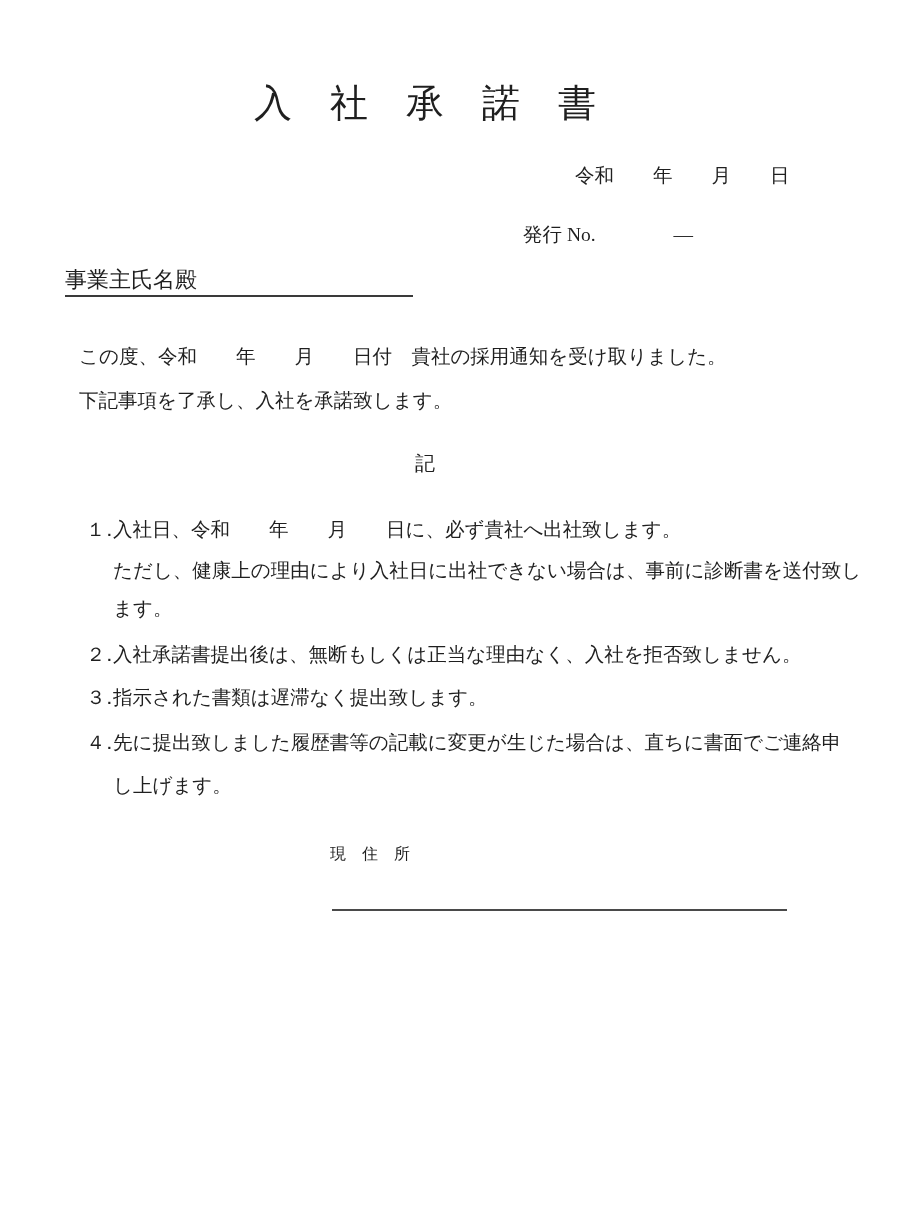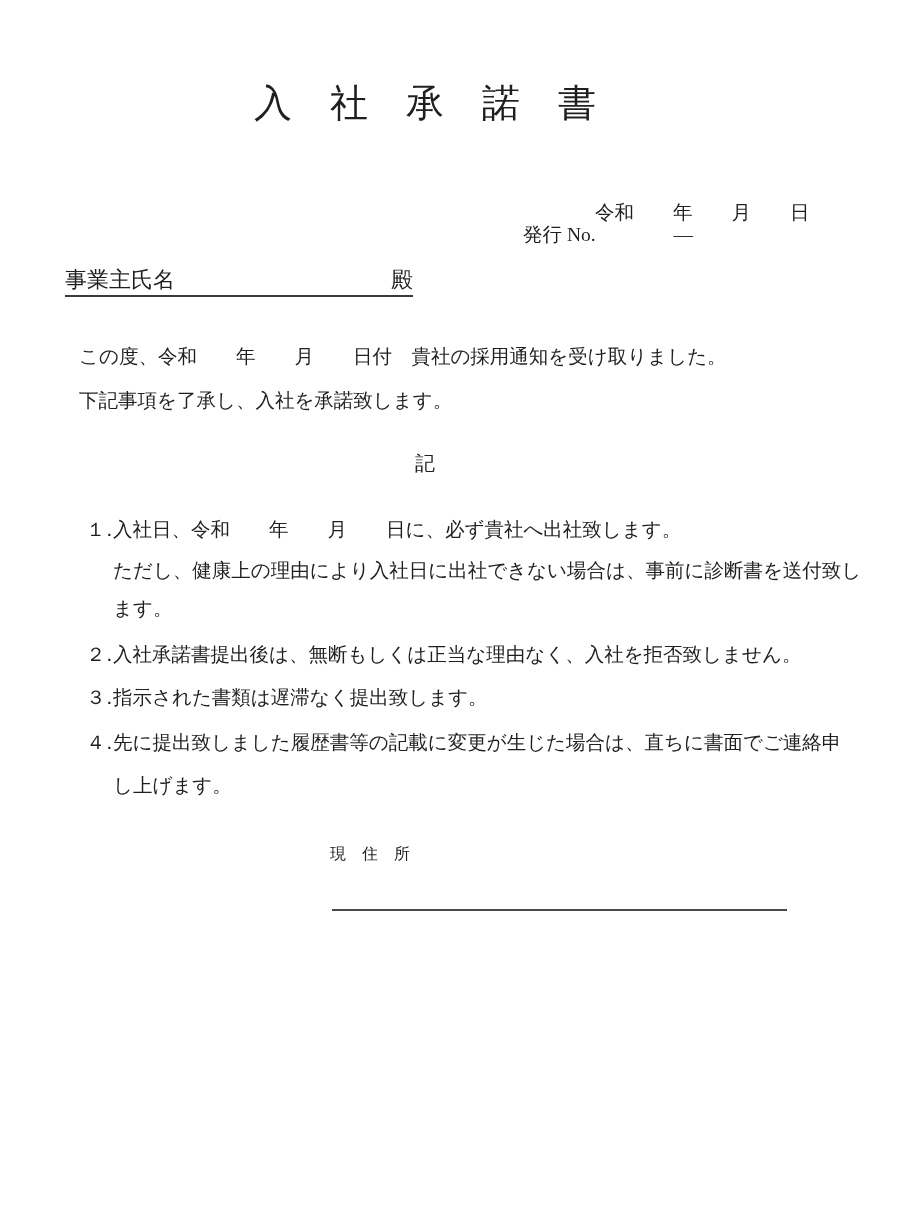--- a/index.html
+++ b/index.html
@@ -12,27 +12,27 @@
     color: #1f1f1f;
     overflow: hidden;
   }
   .abs { position: absolute; line-height: 1; white-space: pre; }
 
   .doc-title {
     left: 65px; width: 720px; top: 84px;
     font-size: 38px; text-align: center; font-weight: 400;
   }
 
-  .era-date { left: 595px; top: 166px; font-size: 19.5px; margin-top: 37px; }
+  .era-date { left: 575px; top: 166px; font-size: 19.5px; }
   .issue-no { left: 523px; top: 196px; font-size: 19.5px; margin-top: 29px; }
 
   .addressee {
     left: 65px; top: 268px; width: 348px;
     font-size: 22px;
-    display: flex; justify-content: space-between; align-items: flex-end;
+    display: flex; align-items: flex-end;
     padding-bottom: 3px; line-height: 1.1;
     border-bottom: 2px solid #3a3a3a;
   }
 
   .body-line { font-size: 19.5px; }
   .intro-1 { left: 79px; top: 347px; }
   .intro-2 { left: 79px; top: 391px; }
 
   .record-heading {
     left: 65px; width: 720px; top: 453px;

